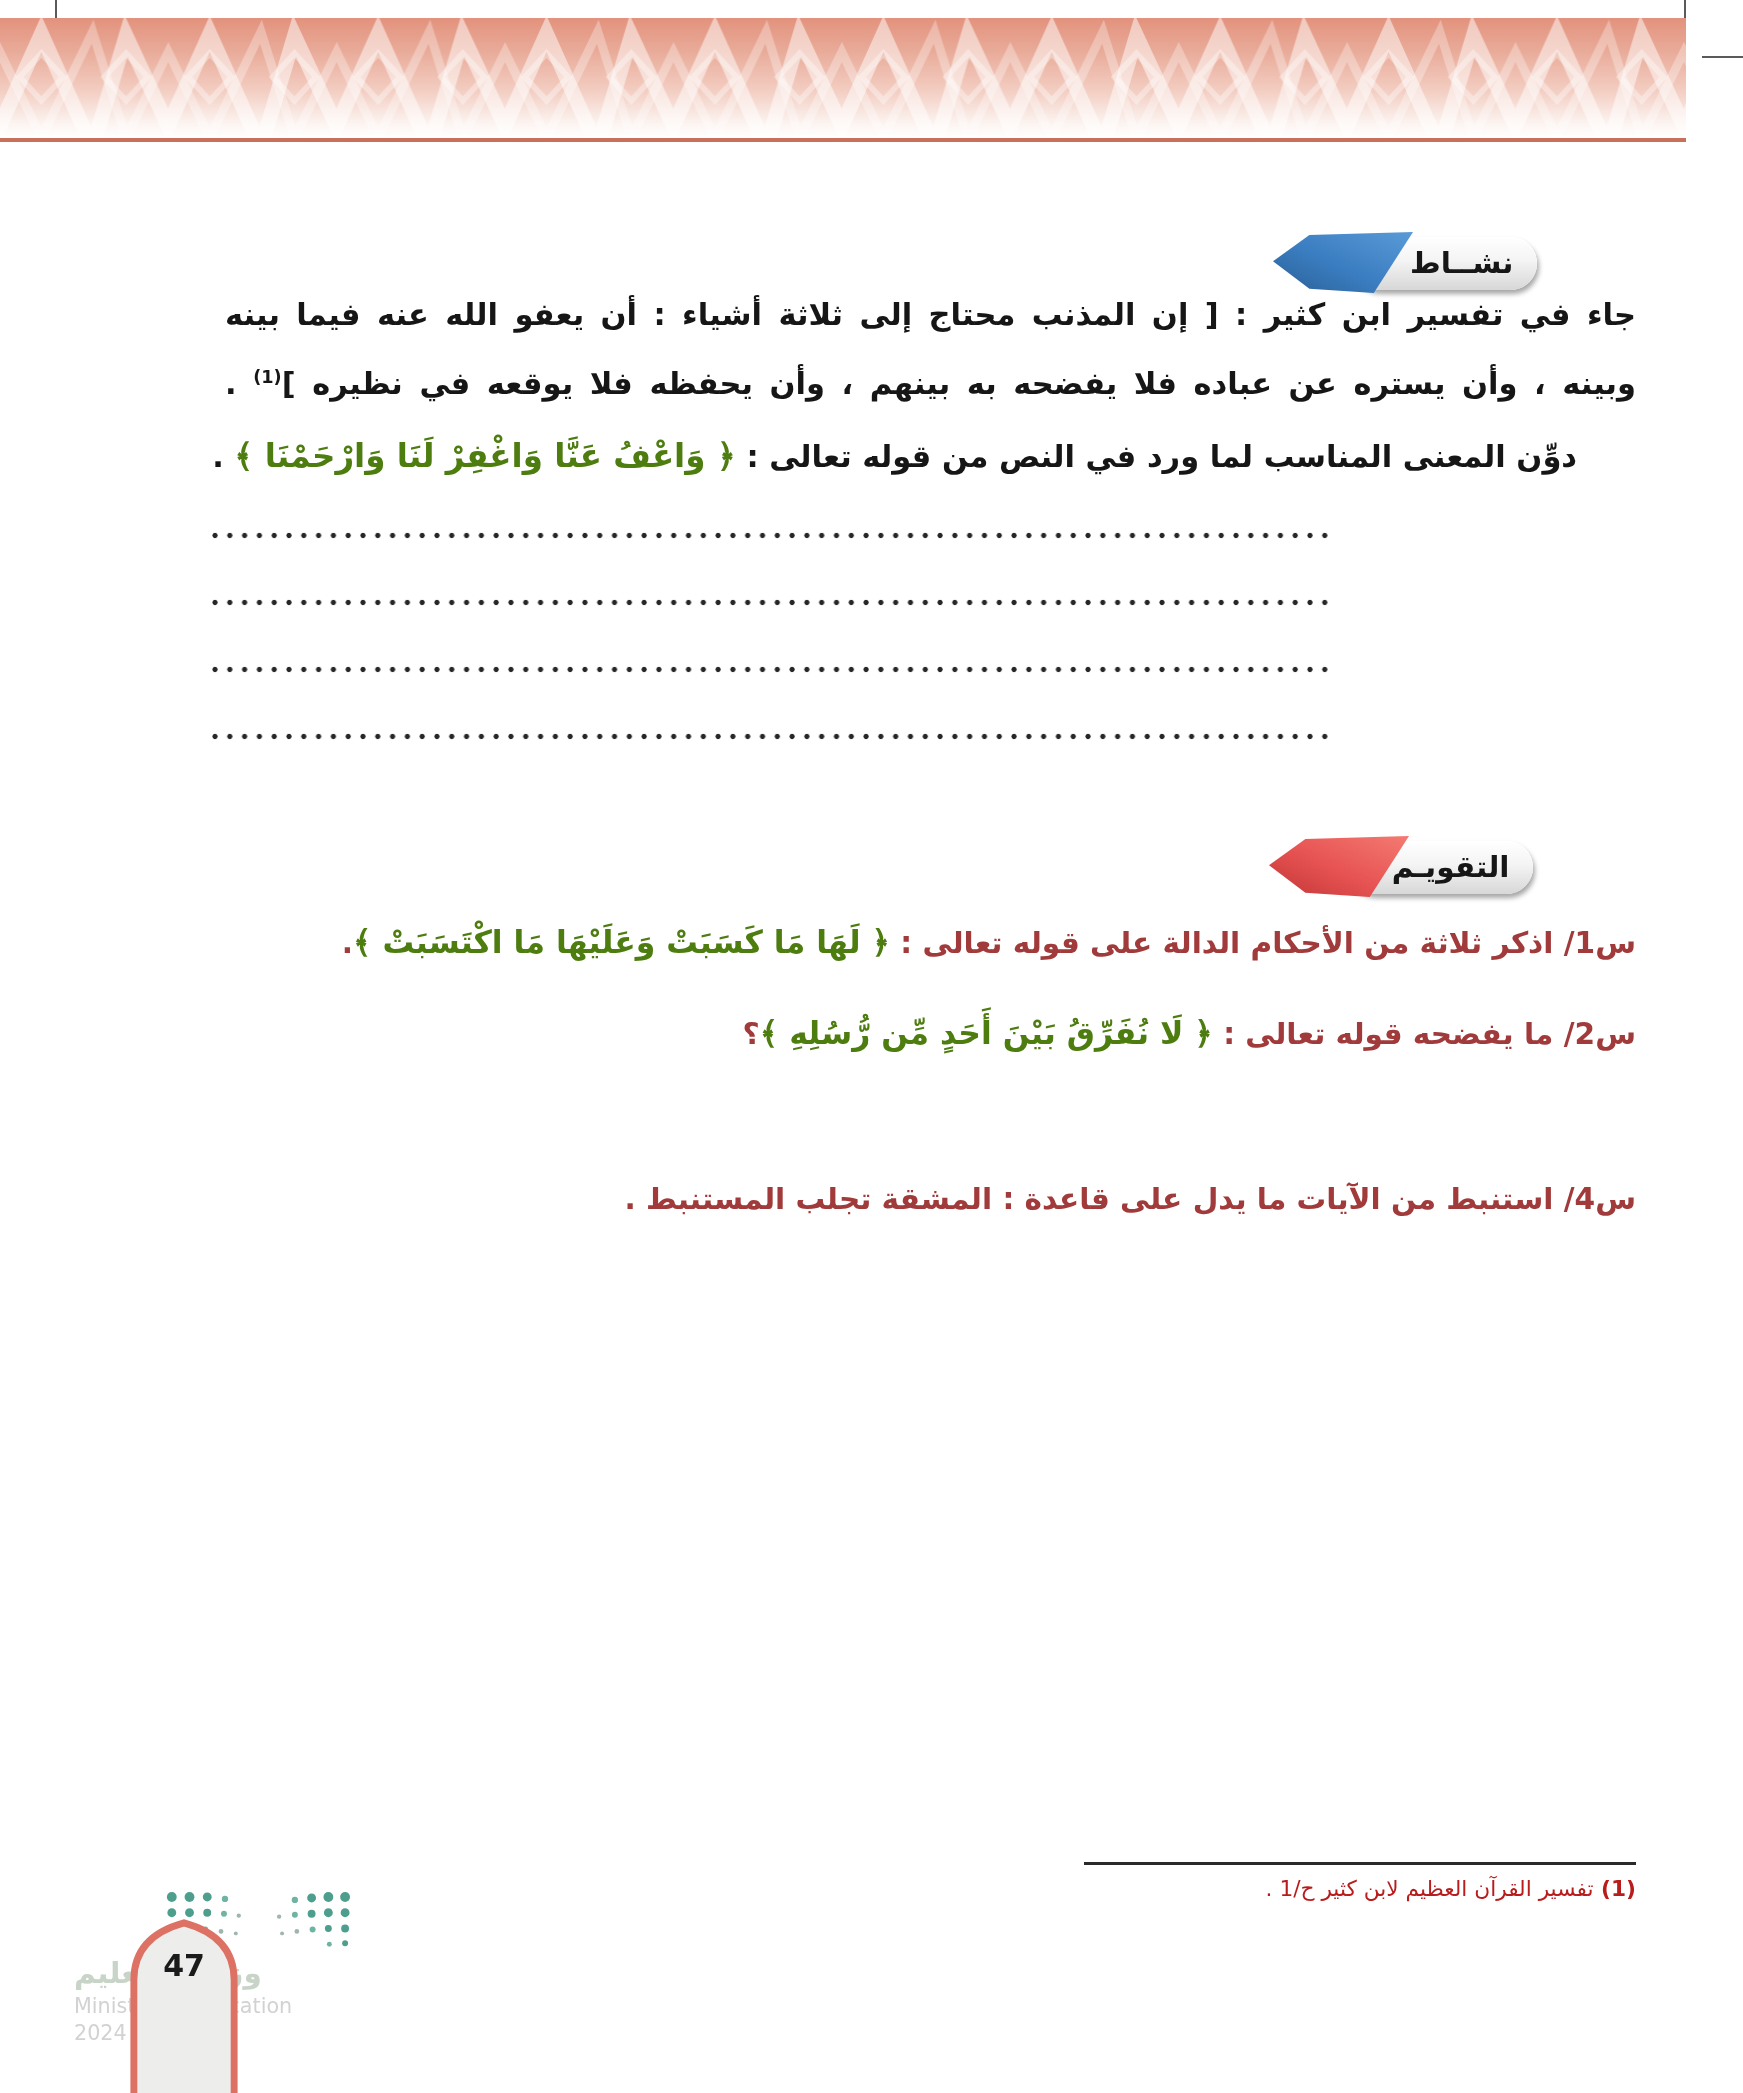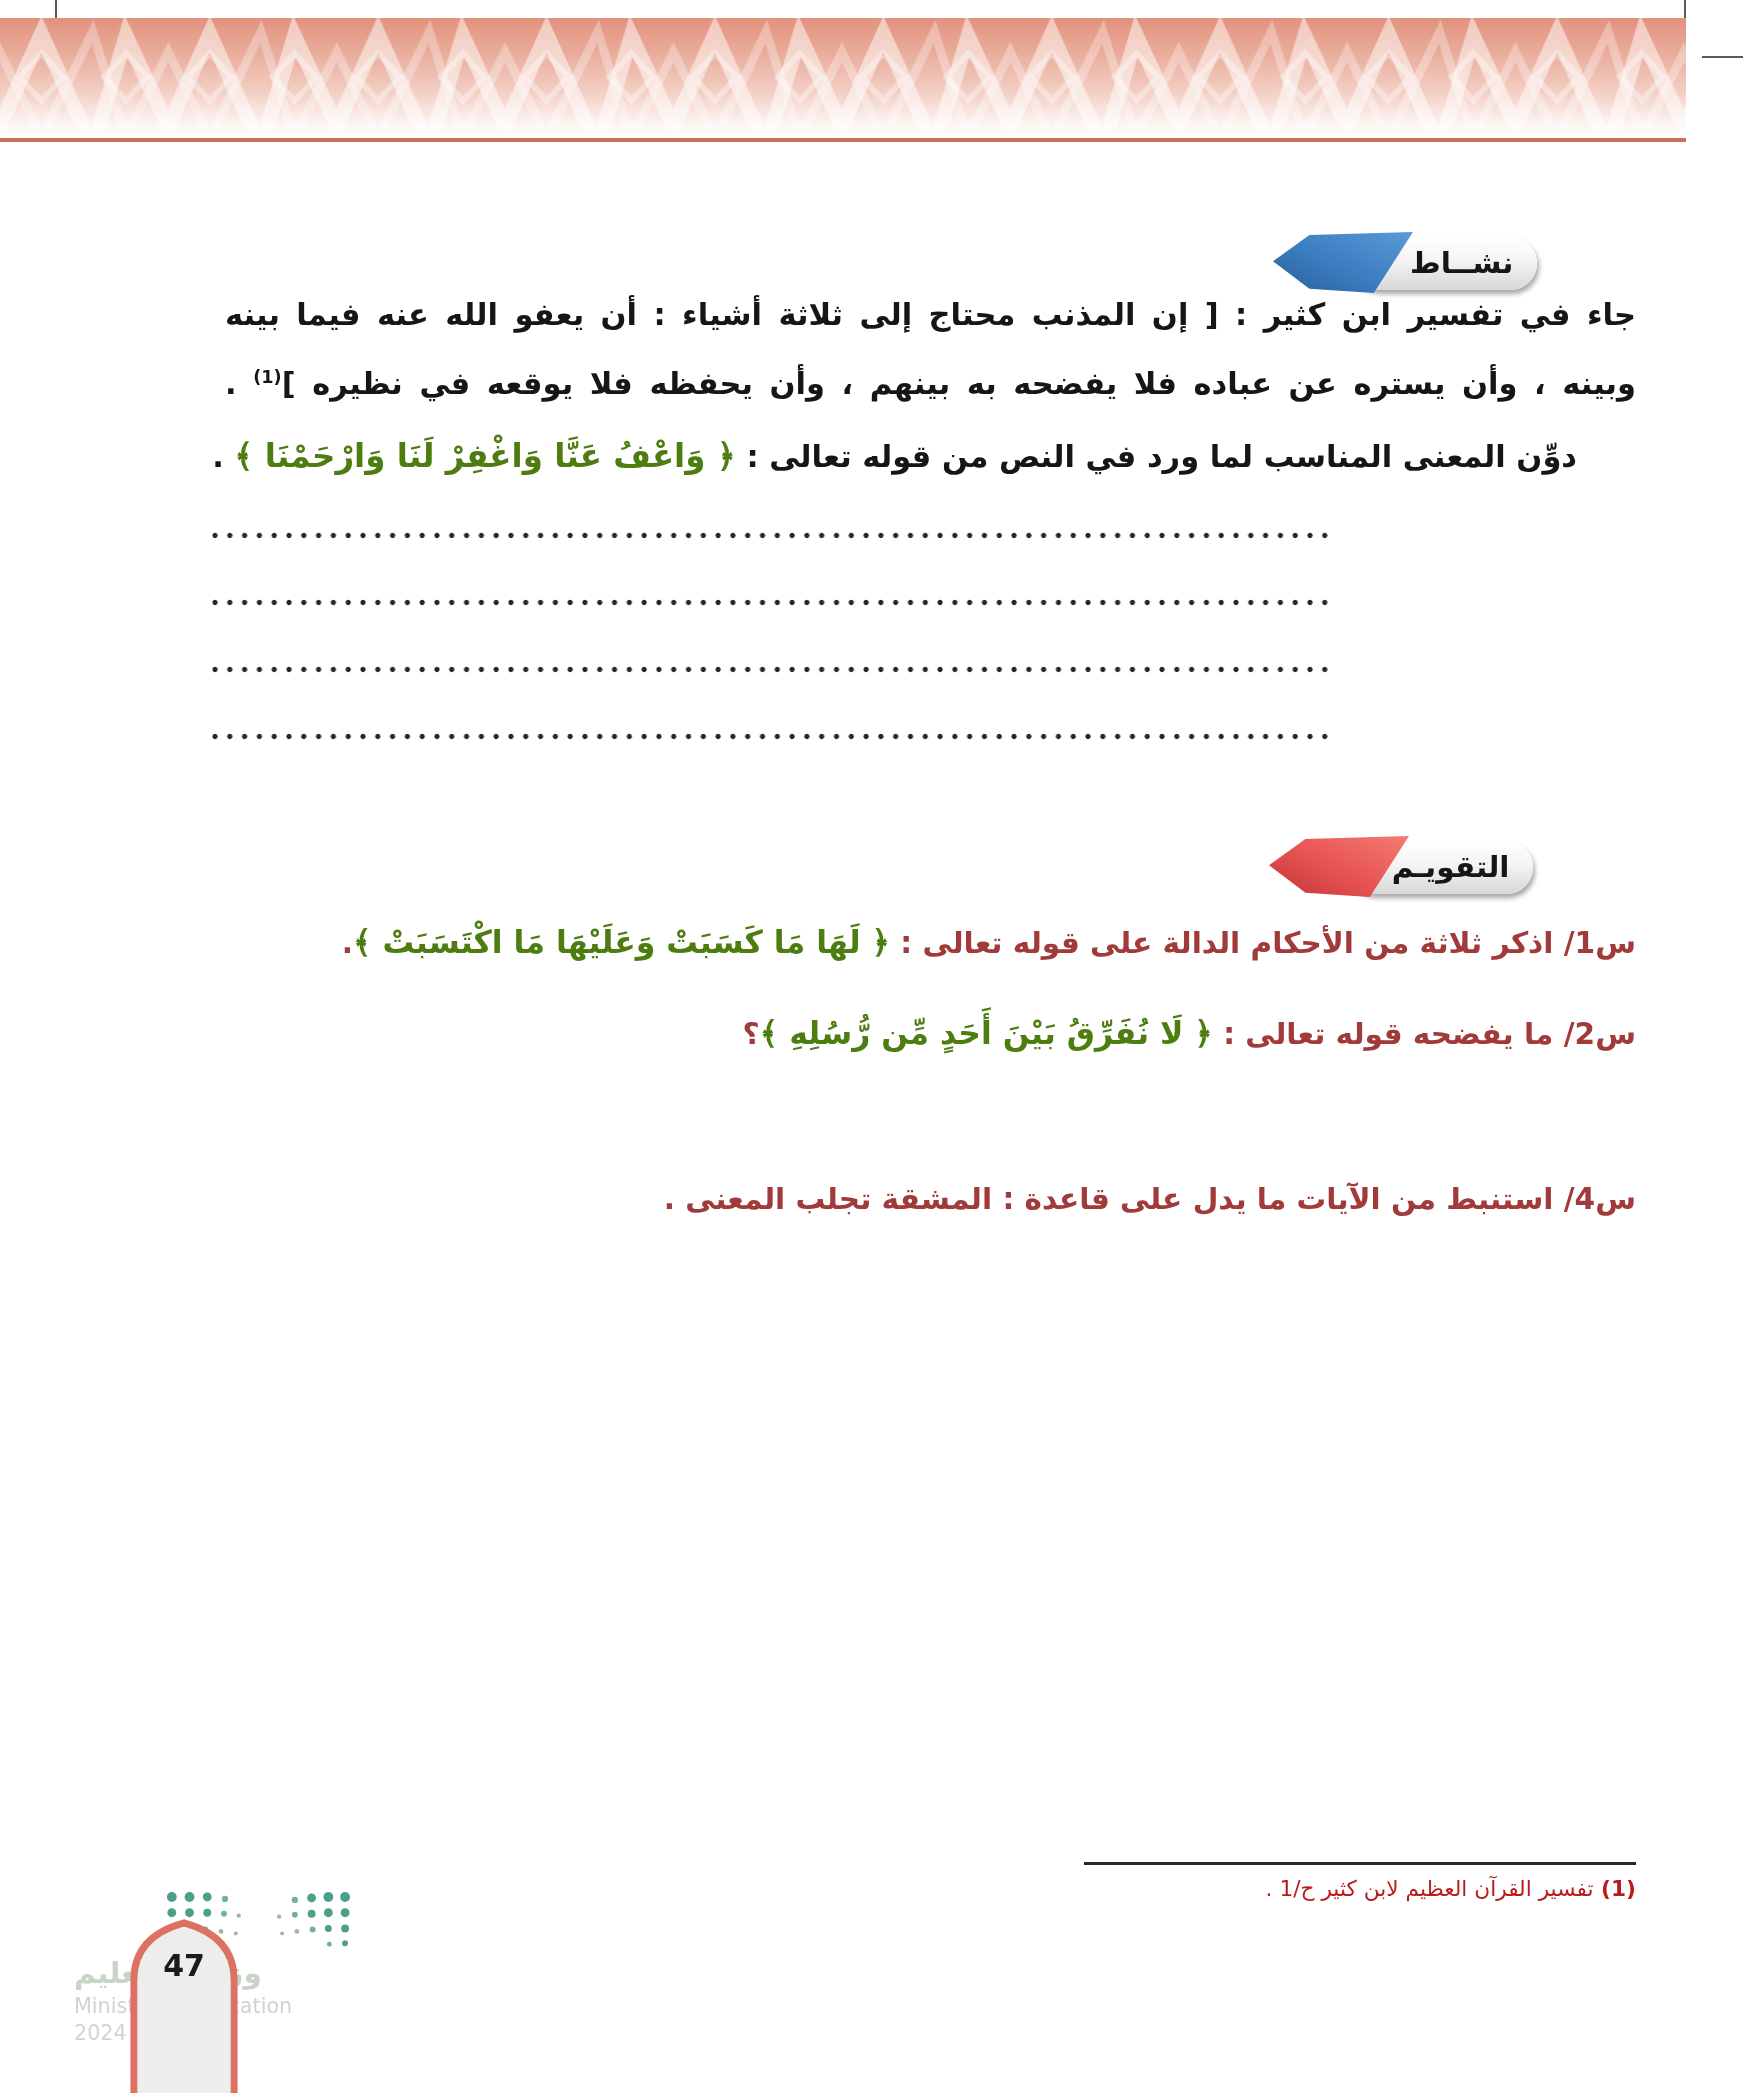--- a/index.html
+++ b/index.html
@@ -142,21 +142,21 @@
       <span class="badge-label">التقويـم</span>
     </div>
     <div class="badge-arrow arrow-red"></div>
   </div>
 
   <div class="question" style="top:924px;"><span>س1/ </span><span>اذكر ثلاثة من الأحكام الدالة على قوله تعالى : </span><span class="quran">﴿ لَهَا مَا كَسَبَتْ وَعَلَيْهَا مَا اكْتَسَبَتْ ﴾</span><span>.</span></div>
 
   <div class="question" style="top:1015px;"><span>س2/ </span><span>ما يفضحه قوله تعالى : </span><span class="quran">﴿ لَا نُفَرِّقُ بَيْنَ أَحَدٍ مِّن رُّسُلِهِ ﴾</span><span>؟</span></div>
 
 
-  <div class="question" style="top:1182px;"><span>س4/ </span><span>استنبط من الآيات ما يدل على قاعدة : المشقة تجلب المعنى .</span></div>
+  <div class="question" style="top:1182px;"><span>س4/ </span><span>استنبط من الآيات ما يدل على قاعدة : المشقة تجلب المستنبط .</span></div>
 
   <div class="footnote-rule"></div>
   <div class="footnote"><span class="fn-marker">(1) </span><span>تفسير القرآن العظيم لابن كثير ح/1 .</span></div>
 
   <div class="wm-ar">وزارة التعليم</div>
   <div class="wm-en">Ministry of Education</div>
   <div class="wm-yr">2024 - 1446</div>
 
   <svg class="logo-dots" width="193" height="79" viewBox="0 0 196 80">
     <g fill="#4d9e8c">

